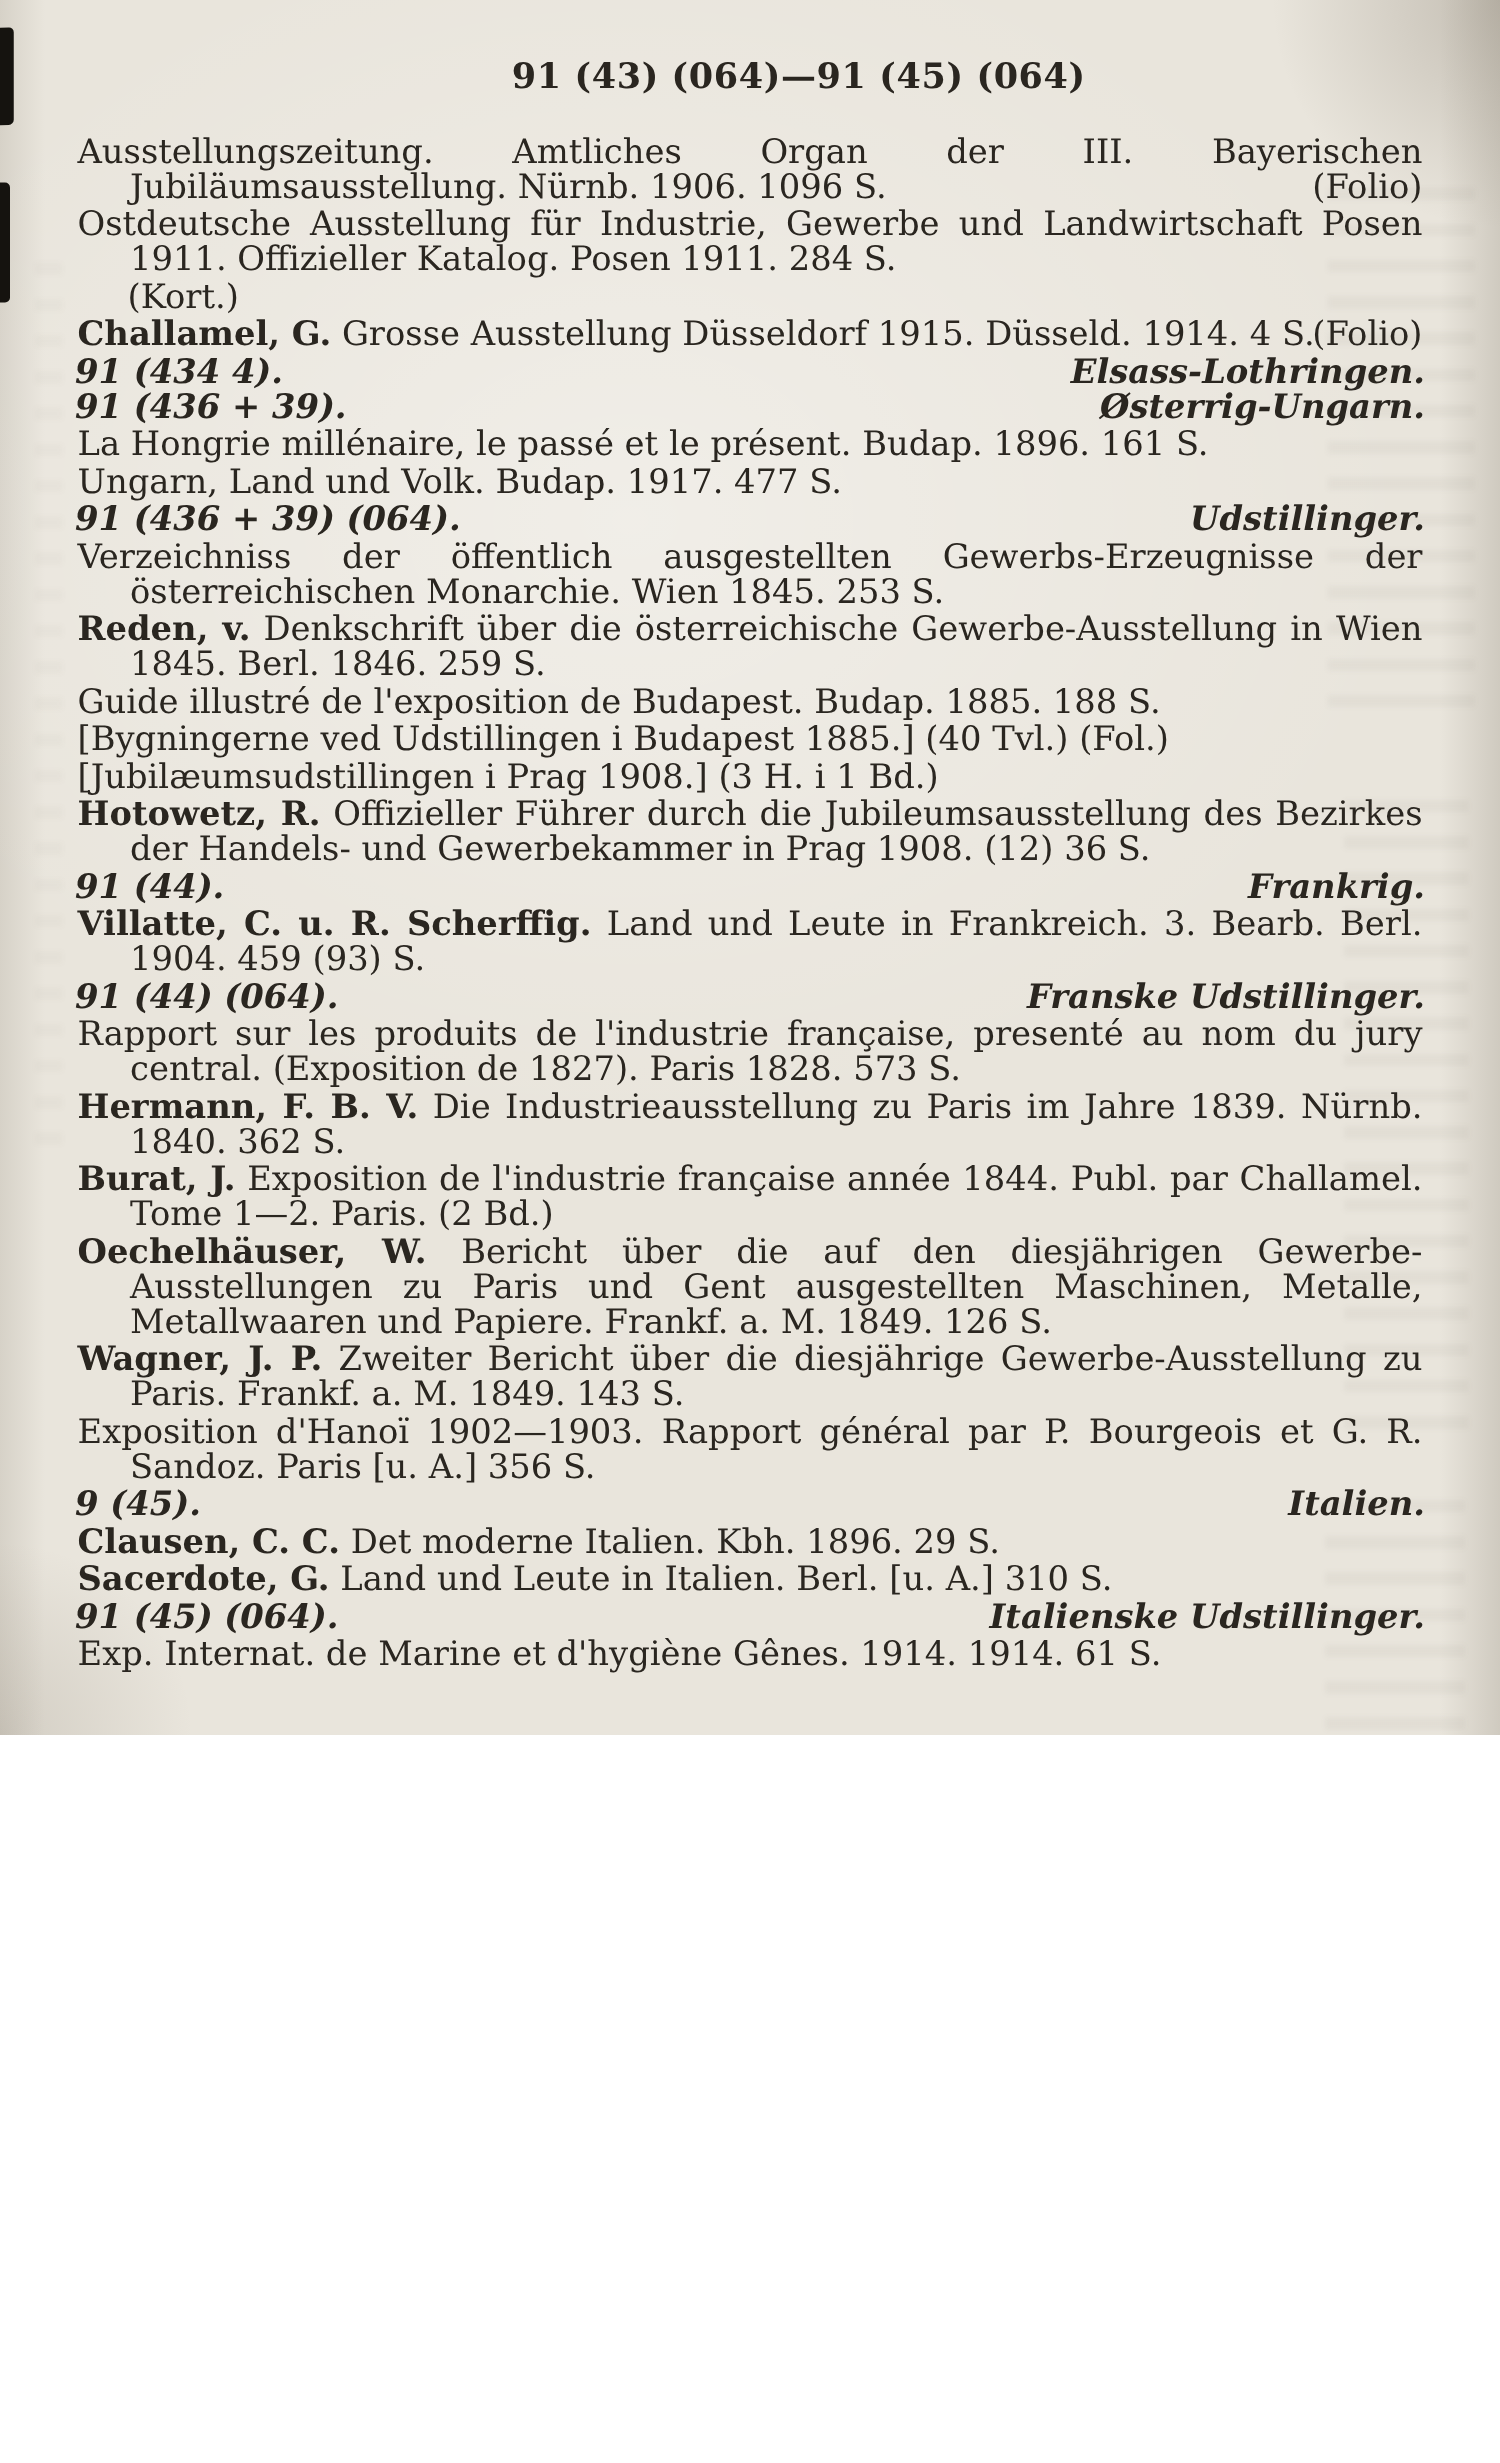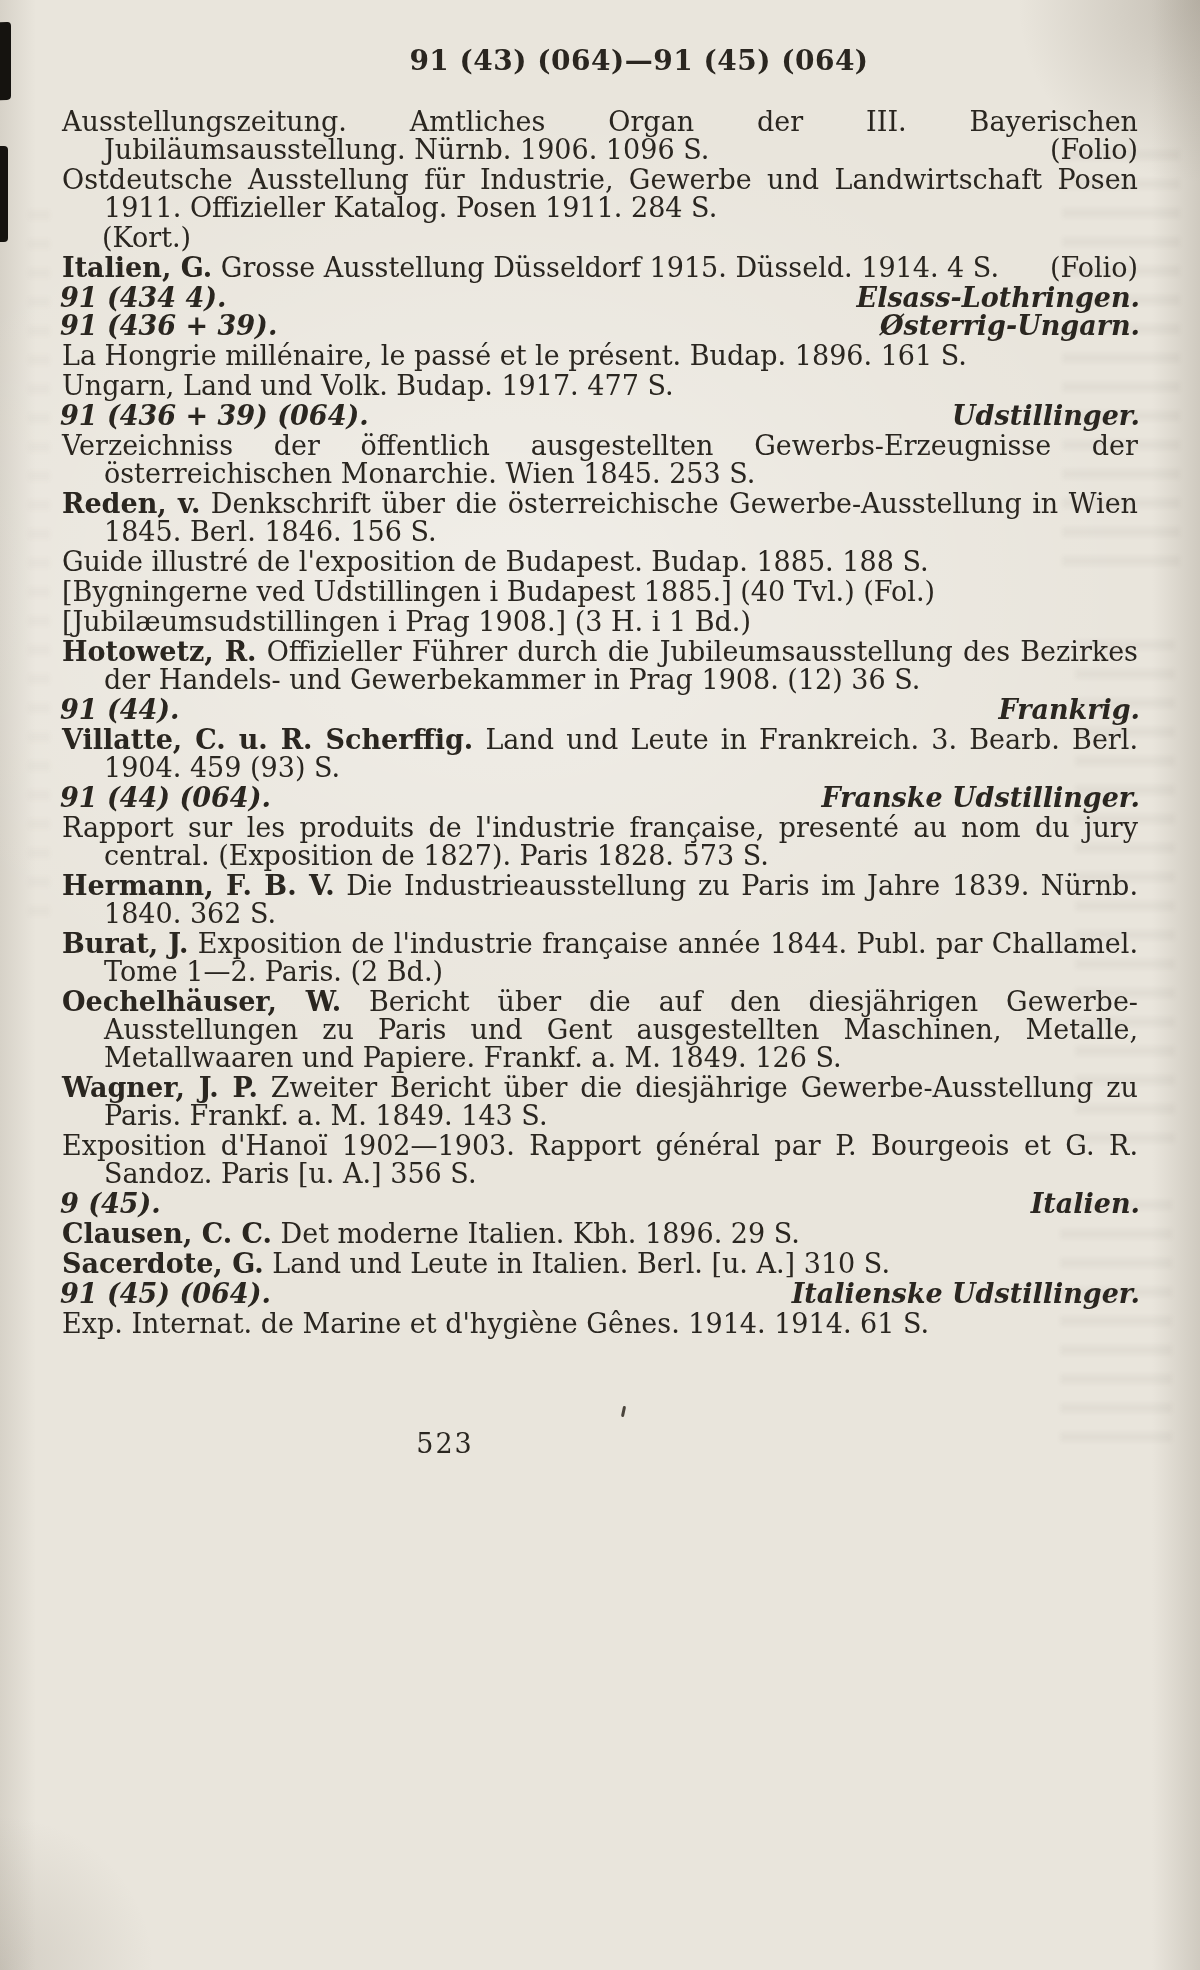--- a/index.html
+++ b/index.html
@@ -4,21 +4,21 @@
 <style>
   * { box-sizing: border-box; }
   html, body { margin: 0; padding: 0; }
   body {
     width: 1200px; height: 1970px;
     font-family: "DejaVu Serif", "Liberation Serif", serif;
     color: #2a2620;
   }
   .page {
     position: relative;
-    width: 1200px; height: 1970px;
+    width: 1200px; height: 1388px;
     overflow: hidden;
     background:
       radial-gradient(ellipse 900px 700px at 42% 30%, rgba(255,255,255,0.35), rgba(255,255,255,0) 70%),
       linear-gradient(to right, rgba(140,132,118,0.20) 0, rgba(140,132,118,0) 3%, rgba(140,132,118,0) 96%, rgba(140,132,118,0.28) 100%),
       radial-gradient(circle 260px at 100% 0%, rgba(110,100,85,0.30), rgba(110,100,85,0) 70%),
       radial-gradient(circle 220px at 0% 100%, rgba(110,100,85,0.18), rgba(110,100,85,0) 70%),
       #e9e5dc;
   }
   .header {
     position: absolute; top: 44px; left: 0; width: 100%;
@@ -74,37 +74,37 @@
   <div class="ghost ghost-3"></div>
   <div class="ghost ghost-4"></div>
   <div class="speck"></div>
 
   <div class="header">91 (43) (064)—91 (45) (064)</div>
 
   <div class="content">
       <p class="entry"><span class="body-text">Ausstellungszeitung. Amtliches Organ der III. Bayerischen Jubiläumsausstellung. Nürnb. 1906. 1096 S.</span><span class="tail">(Folio)</span></p>
       <p class="entry"><span class="body-text">Ostdeutsche Ausstellung für Industrie, Gewerbe und Landwirtschaft Posen 1911. Offizieller Katalog. Posen 1911. 284 S.</span></p>
       <div class="tail-line">(Kort.)</div>
-      <p class="entry"><b class="author">Italien, G.</b> <span class="body-text">Grosse Ausstellung Düsseldorf 1915. Düsseld. 1914. 4 S.</span><span class="tail">(Folio)</span></p>
+      <p class="entry"><b class="author">Challamel, G.</b> <span class="body-text">Grosse Ausstellung Düsseldorf 1915. Düsseld. 1914. 4 S.</span><span class="tail">(Folio)</span></p>
       <div class="section">
         <span class="sec-left">91 (434 4).</span>
         <span class="sec-right">Elsass-Lothringen.</span>
       </div>
       <div class="section">
         <span class="sec-left">91 (436 + 39).</span>
         <span class="sec-right">Østerrig-Ungarn.</span>
       </div>
       <p class="entry"><span class="body-text">La Hongrie millénaire, le passé et le présent. Budap. 1896. 161 S.</span></p>
       <p class="entry"><span class="body-text">Ungarn, Land und Volk. Budap. 1917. 477 S.</span></p>
       <div class="section">
         <span class="sec-left">91 (436 + 39) (064).</span>
         <span class="sec-right">Udstillinger.</span>
       </div>
       <p class="entry"><span class="body-text">Verzeichniss der öffentlich ausgestellten Gewerbs-Erzeugnisse der österreichischen Monarchie. Wien 1845. 253 S.</span></p>
-      <p class="entry"><b class="author">Reden, v.</b> <span class="body-text">Denkschrift über die österreichische Gewerbe-Ausstellung in Wien 1845. Berl. 1846. 156 S.</span></p>
+      <p class="entry"><b class="author">Reden, v.</b> <span class="body-text">Denkschrift über die österreichische Gewerbe-Ausstellung in Wien 1845. Berl. 1846. 259 S.</span></p>
       <p class="entry"><span class="body-text">Guide illustré de l'exposition de Budapest. Budap. 1885. 188 S.</span></p>
       <p class="entry"><span class="body-text">[Bygningerne ved Udstillingen i Budapest 1885.] (40 Tvl.) (Fol.)</span></p>
       <p class="entry"><span class="body-text">[Jubilæumsudstillingen i Prag 1908.] (3 H. i 1 Bd.)</span></p>
       <p class="entry"><b class="author">Hotowetz, R.</b> <span class="body-text">Offizieller Führer durch die Jubileumsausstellung des Bezirkes der Handels- und Gewerbekammer in Prag 1908. (12) 36 S.</span></p>
       <div class="section">
         <span class="sec-left">91 (44).</span>
         <span class="sec-right">Frankrig.</span>
       </div>
       <p class="entry"><b class="author">Villatte, C. u. R. Scherffig.</b> <span class="body-text">Land und Leute in Frankreich. 3. Bearb. Berl. 1904. 459 (93) S.</span></p>
       <div class="section">

